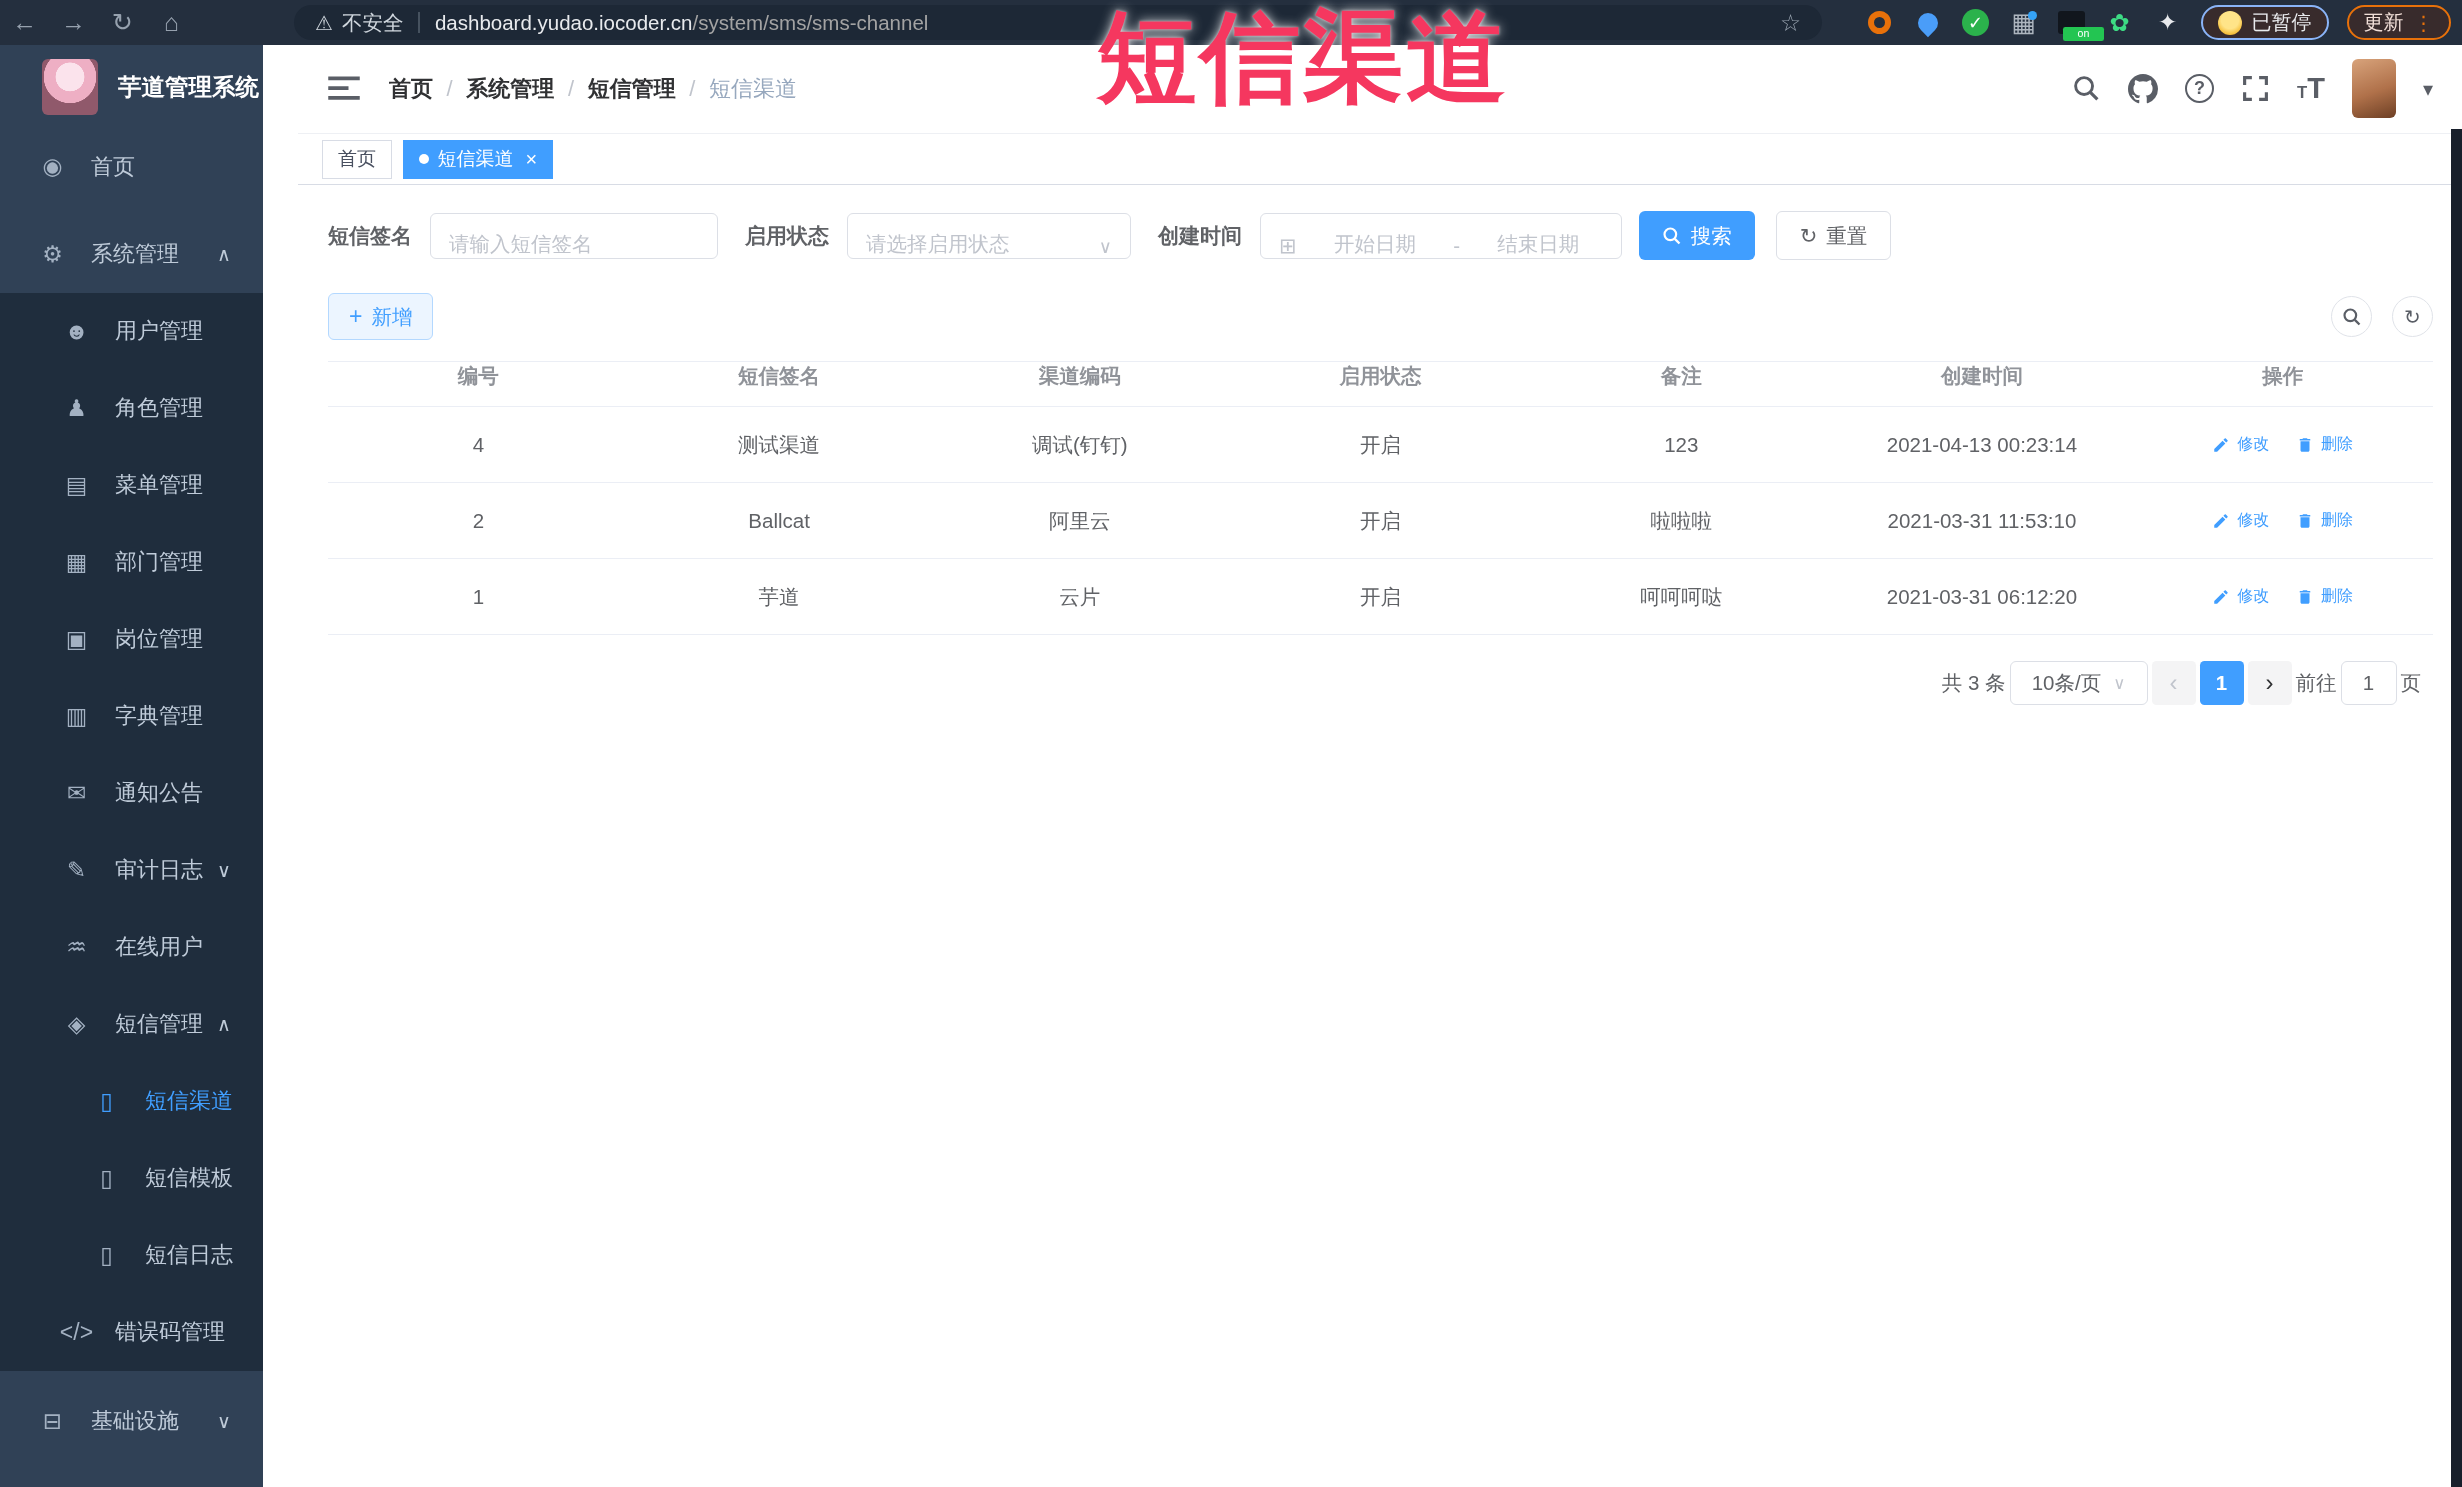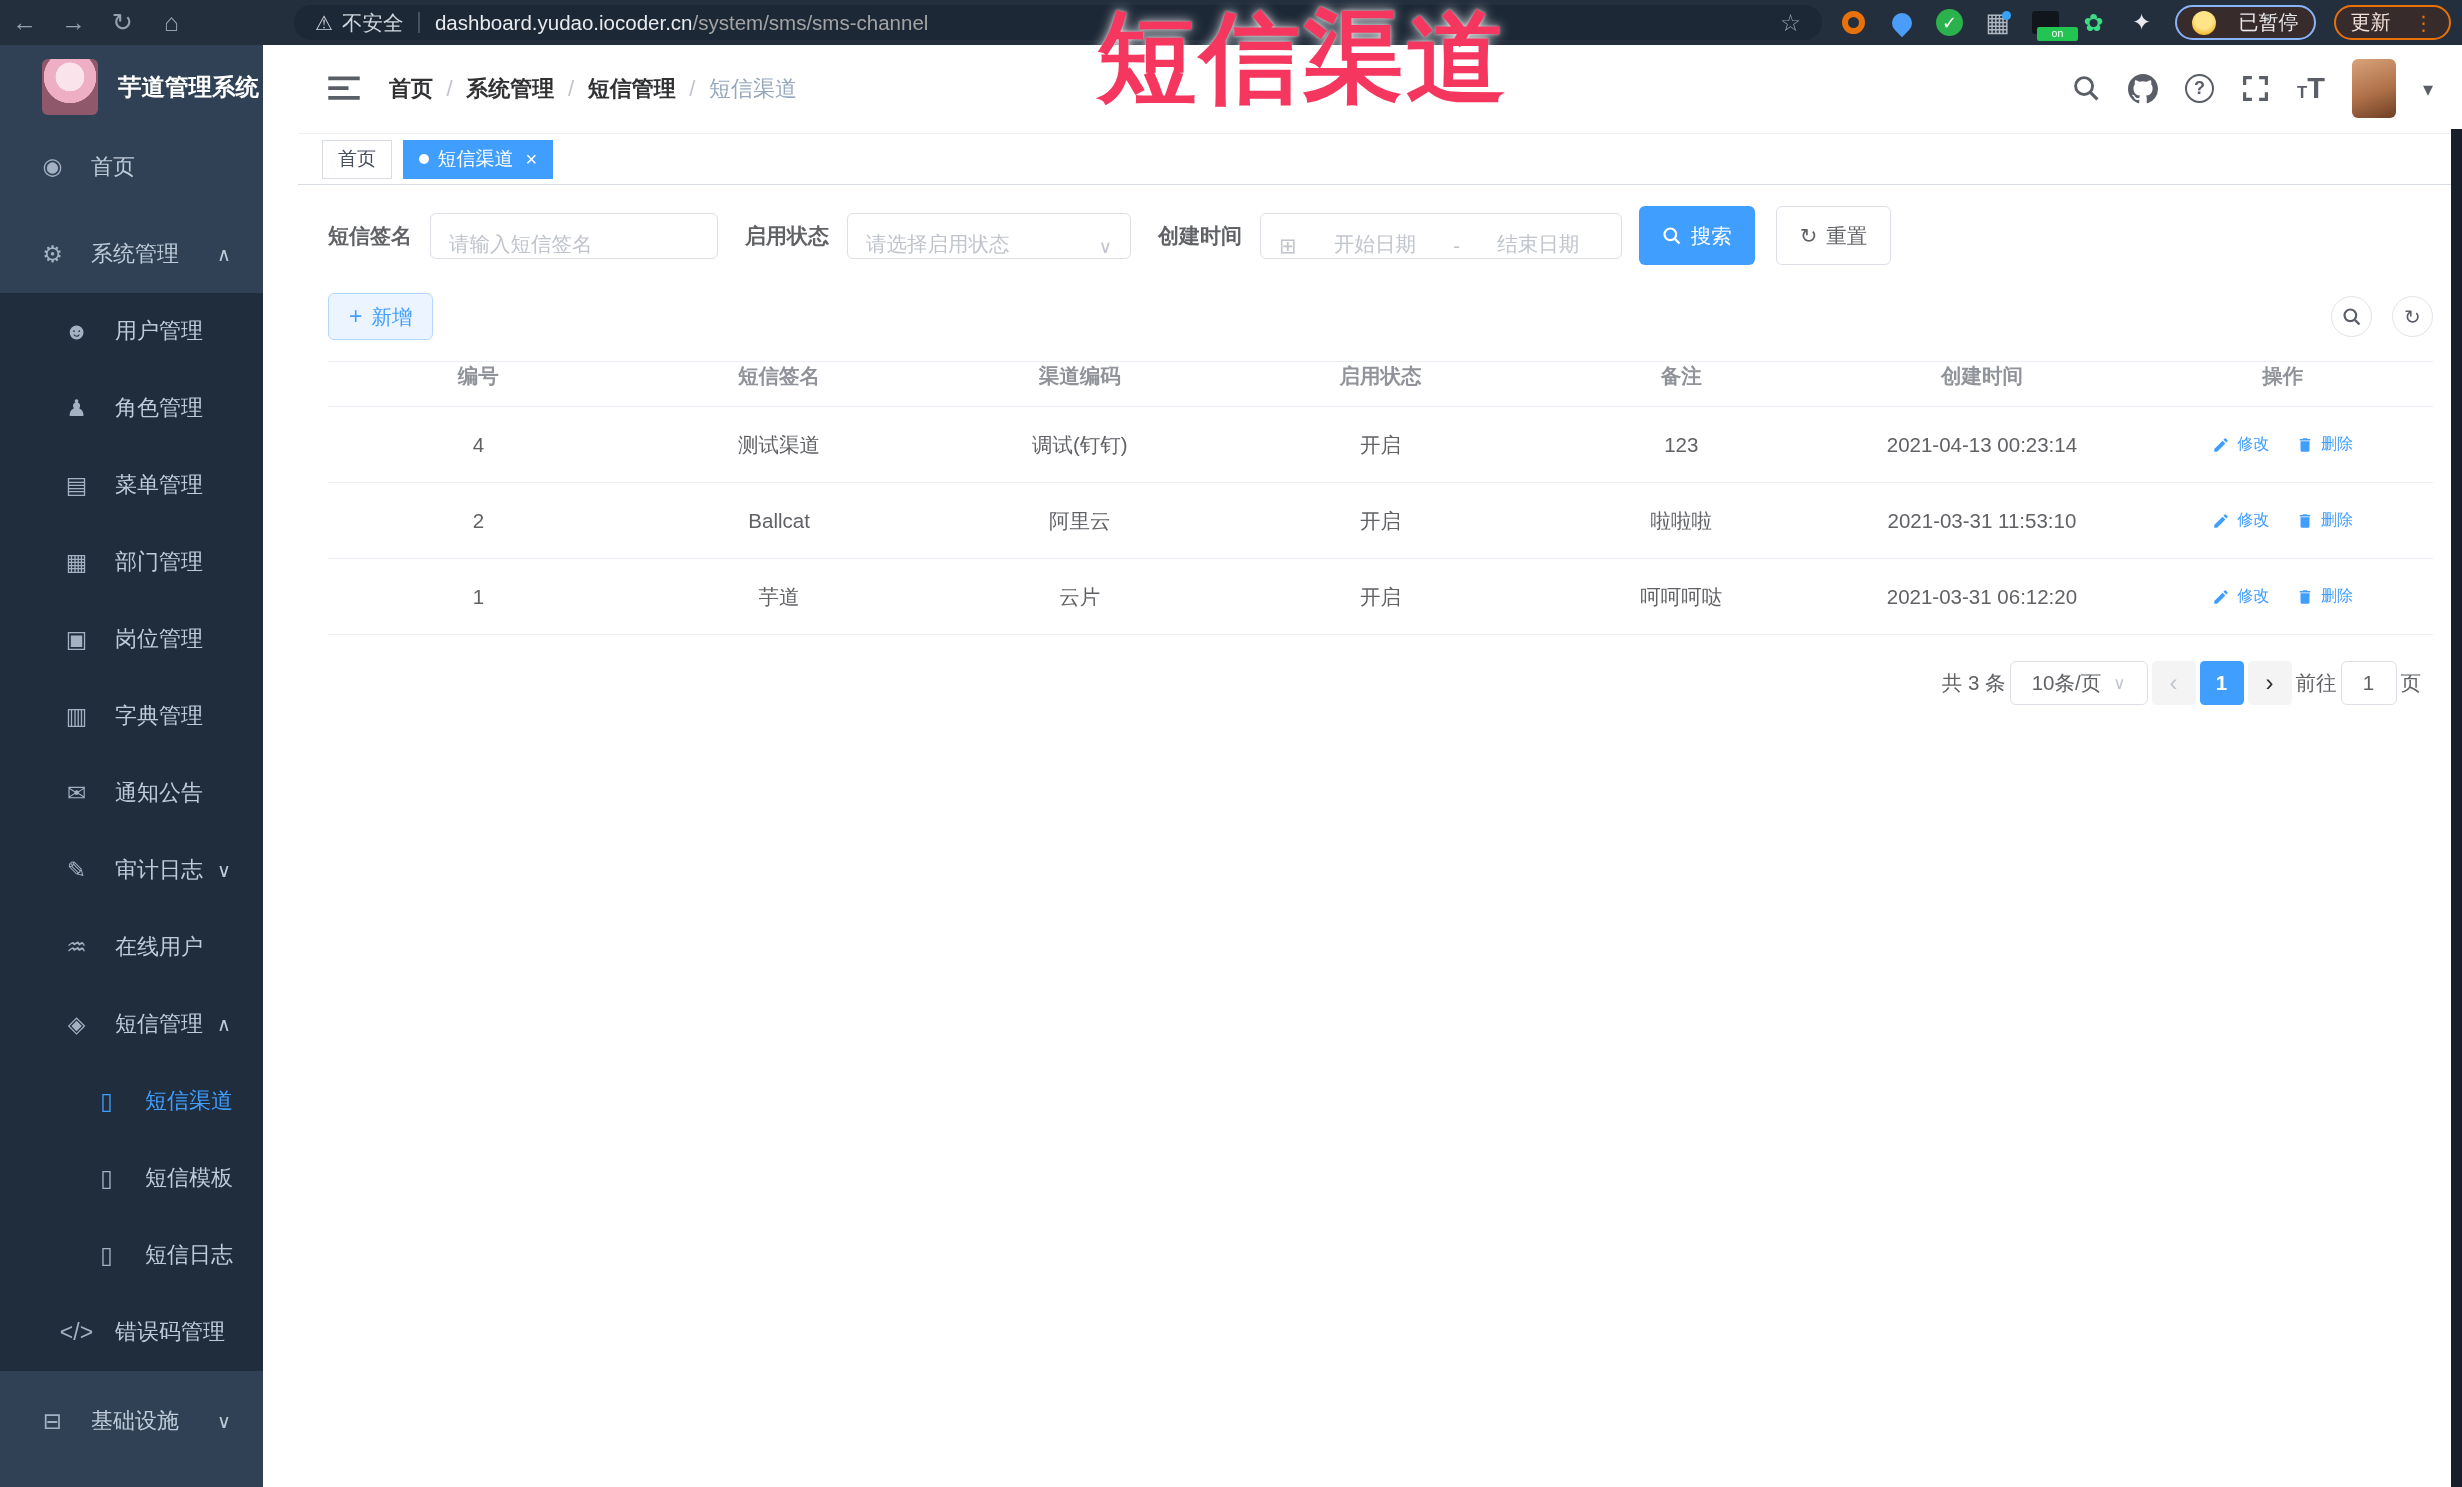--- a/index.html
+++ b/index.html
@@ -20,21 +20,21 @@
   .ext-row { position:absolute; right:10.6px; top:0; height:45px; display:flex; align-items:center; gap:18px; }
   .xi { width:30px; height:30px; display:flex; align-items:center; justify-content:center; cursor:pointer; position:relative; }
   .xi-donut { width:23px; height:23px; border:6.8px solid #e8710a; border-radius:50%; }
   .xi-pin { width:20px; height:20px; background:#4a9df8; border-radius:50% 50% 50% 0; transform:rotate(-45deg); }
   .xi-green { width:27px; height:27px; background:#2bb24c; border-radius:50%; color:#fff; font-size:18px; display:flex; align-items:center; justify-content:center; }
   .xi-grid { color:#aeb6bf; font-size:26px; }
   .xi-grid .bdot { position:absolute; right:1.5px; top:3px; width:9px; height:9px; background:#35a3f7; border-radius:50%; }
   .xi-dark { width:27px; height:23px; background:#11161d; border-radius:3px; }
   .xi-leaf { color:#3ddc84; font-size:24px; }
   .xi-puzzle { color:#e8eaed; font-size:23px; }
-  .pill { height:35px; border-radius:18px; display:flex; align-items:center; gap:23px; padding:0 15px; font-size:20px; color:#e8eaed; background:#382b2c; cursor:pointer; }
+  .pill { height:35px; border-radius:18px; display:flex; align-items:center; gap:10px; padding:0 15px; font-size:20px; color:#e8eaed; background:#382b2c; cursor:pointer; }
   .pill-paused { border:2.3px solid #8ab4f8; }
   .pill-update { border:2.3px solid #e8710a; color:#f0ded7; }
   .emoji-dot { width:24px; height:24px; border-radius:50%; background:radial-gradient(circle at 50% 38%, #ffe489 0 45%, #f6c344 70%, #d99a1b 100%); }
   .pill-dots { color:#e8710a; font-size:20px; letter-spacing:0.8px; }
 
   
   .watermark { position:absolute; left:1097px; top:0px; z-index:60; font-size:100px; font-weight:700; letter-spacing:3px; line-height:114px;
     text-shadow:0 0 12px rgba(255,255,255,.85), 0 0 3px rgba(255,255,255,.6); pointer-events:none; }
 
   
@@ -80,21 +80,21 @@
 
   .filter-row { display:flex; align-items:center; height:49px; margin-bottom:33px; }
   .f-label { font-size:21px; font-weight:700; color:#606266; margin-right:18px; white-space:nowrap; }
   .f-box { height:46px; border:1.5px solid #dcdfe6; border-radius:6px; background:#fff; display:flex; align-items:flex-end; padding:0 18px; font-size:20.5px; color:#c0c4cc; }
   .f-input { width:288px; margin-right:27px; }
   .f-select { width:284px; margin-right:27px; }
   .f-select .sel-arrow { margin-left:auto; font-size:18px; color:#c0c4cc; }
   .f-date { width:362px; margin-right:16.7px; gap:13.6px; }
   .f-date .d-ph { flex:1; text-align:center; }
   .d-ic { color:#c0c4cc; font-size:21px; }
-  .btn { height:59px; border-radius:6px; display:flex; align-items:center; gap:9px; font-size:20.5px; padding:0 23px; cursor:pointer; white-space:nowrap; }
+  .btn { height:49px; border-radius:6px; display:flex; align-items:center; gap:9px; font-size:20.5px; padding:0 23px; cursor:pointer; white-space:nowrap; }
   .btn-search { background:#409eff; color:#fff; }
   .btn-reset { background:#fff; border:1.5px solid #dcdfe6; color:#606266; margin-left:21px; }
   .ri { font-size:21px; }
 
   .toolbar-row { display:flex; align-items:center; margin-bottom:21px; }
   .btn-add { height:47px; background:#ecf5ff; border:1.5px solid #b3d8ff; color:#409eff; border-radius:6px; font-size:20.5px; padding:0 20px; display:flex; align-items:center; gap:9px; cursor:pointer; }
   .plus { font-size:23px; line-height:23px; }
   .mini-circles { margin-left:auto; display:flex; gap:20px; }
   .circle-btn { width:41px; height:41px; border:1.5px solid #e0e3e9; border-radius:50%; display:flex; align-items:center; justify-content:center; color:#5a5e66; cursor:pointer; font-size:20px; }
 

